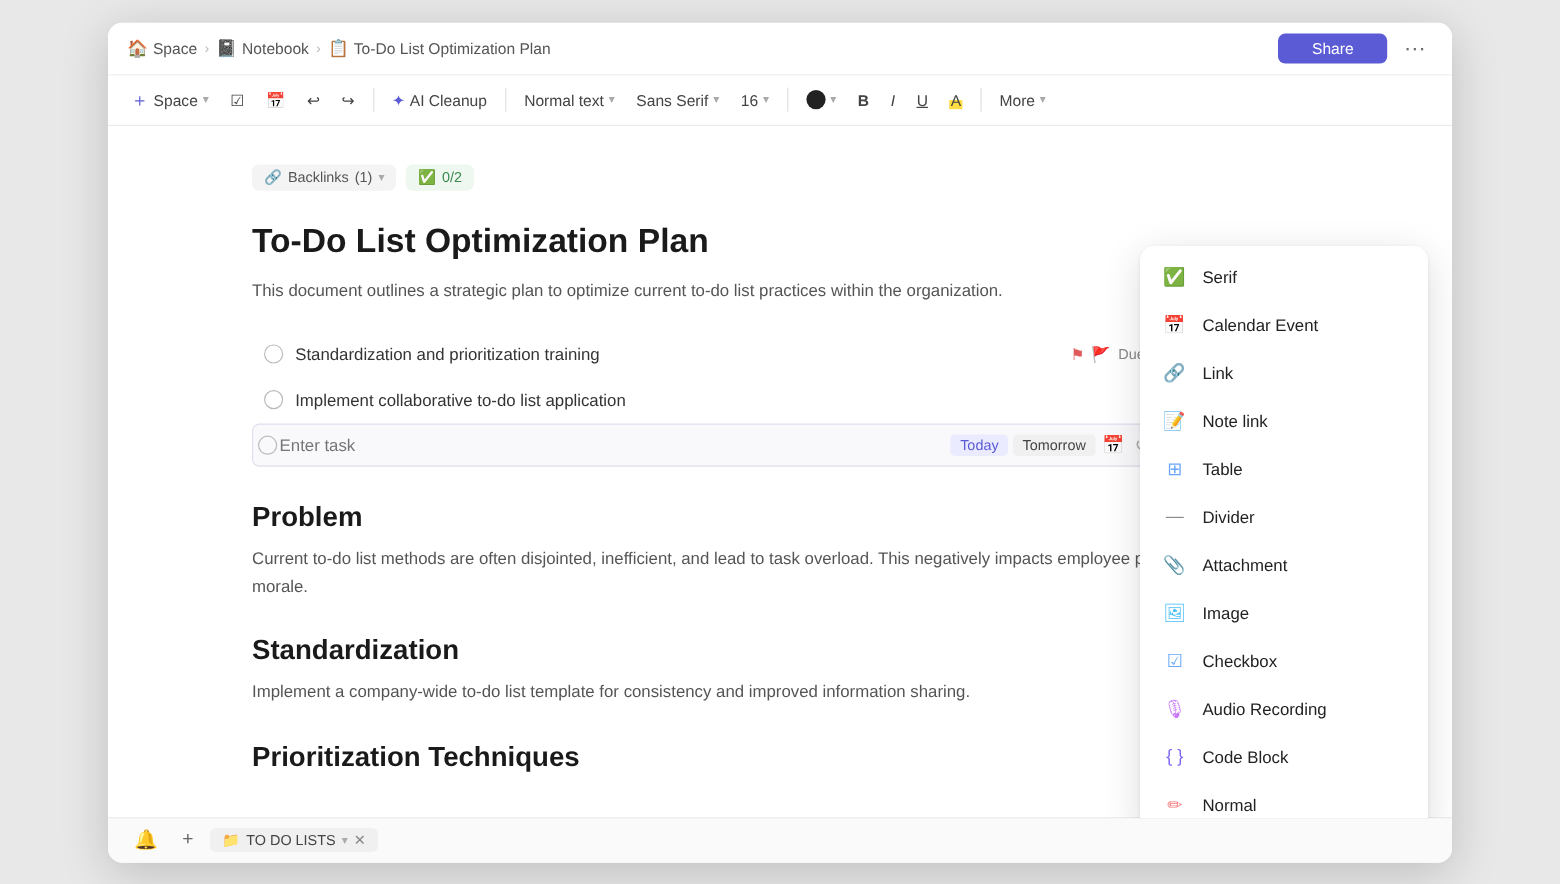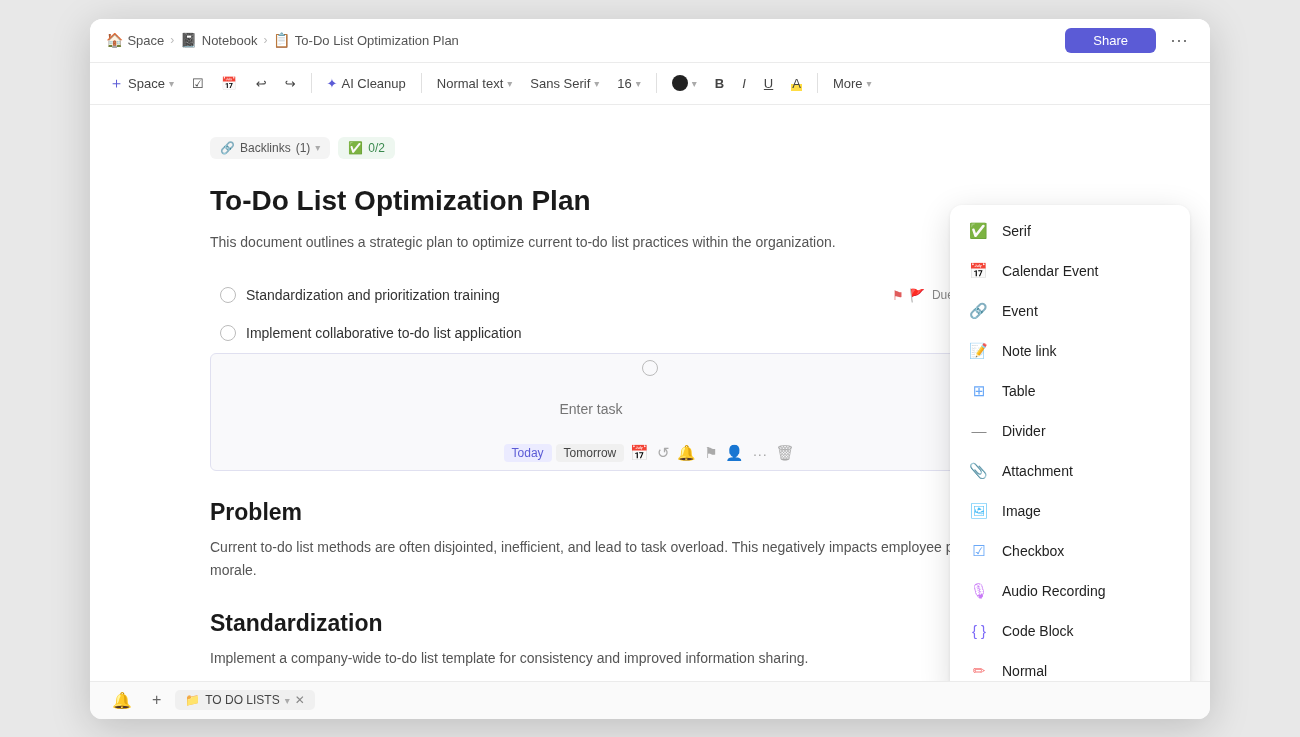--- a/index.html
+++ b/index.html
@@ -221,26 +221,25 @@
       display: flex;
       align-items: center;
       justify-content: center;
       font-weight: 600;
     }
 
     
     .task-input-row {
       display: flex;
       align-items: center;
-      gap: 25px;
+      gap: 2px;
       padding: 6px 4px;
       border-radius: 6px;
       background: #f9f9fb;
       border: 1px solid #e0e0f0;
-      flex-direction: column;
     }
     .task-input {
       flex: 1;
       border: none;
       background: transparent;
       font-size: 14px;
       color: #888;
       outline: none;
     }
     .task-actions {
@@ -533,21 +532,21 @@
     <div class="menu-item">
           <span class="menu-icon icon-task">✅</span>
           <span>Serif</span>
         </div>
         <div class="menu-item">
           <span class="menu-icon icon-calendar">📅</span>
           <span>Calendar Event</span>
         </div>
         <div class="menu-item">
           <span class="menu-icon icon-link">🔗</span>
-          <span>Event</span>
+          <span>Link</span>
         </div>
         <div class="menu-item">
           <span class="menu-icon icon-note">📝</span>
           <span>Note link</span>
         </div>
         <div class="menu-item">
           <span class="menu-icon icon-table">⊞</span>
           <span>Table</span>
         </div>
         <div class="menu-item">

